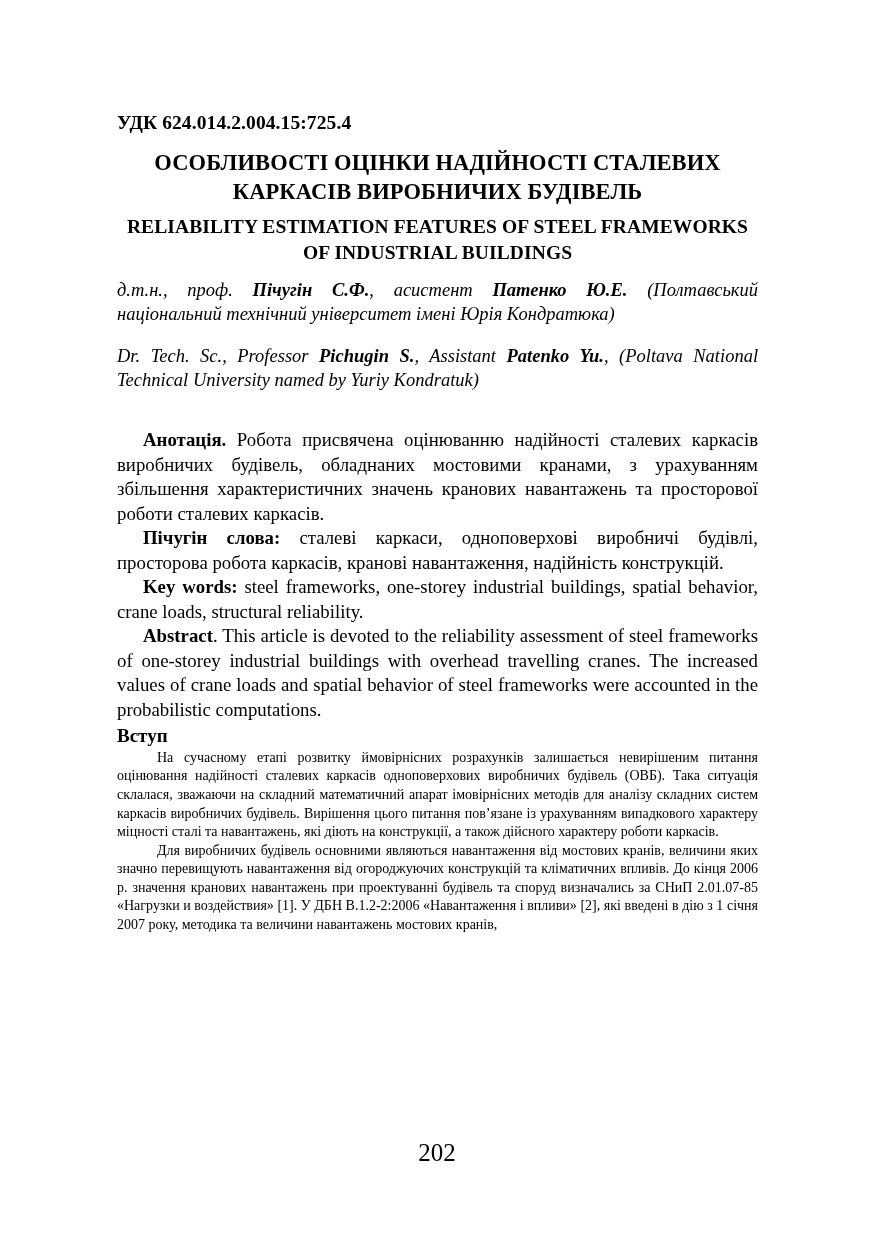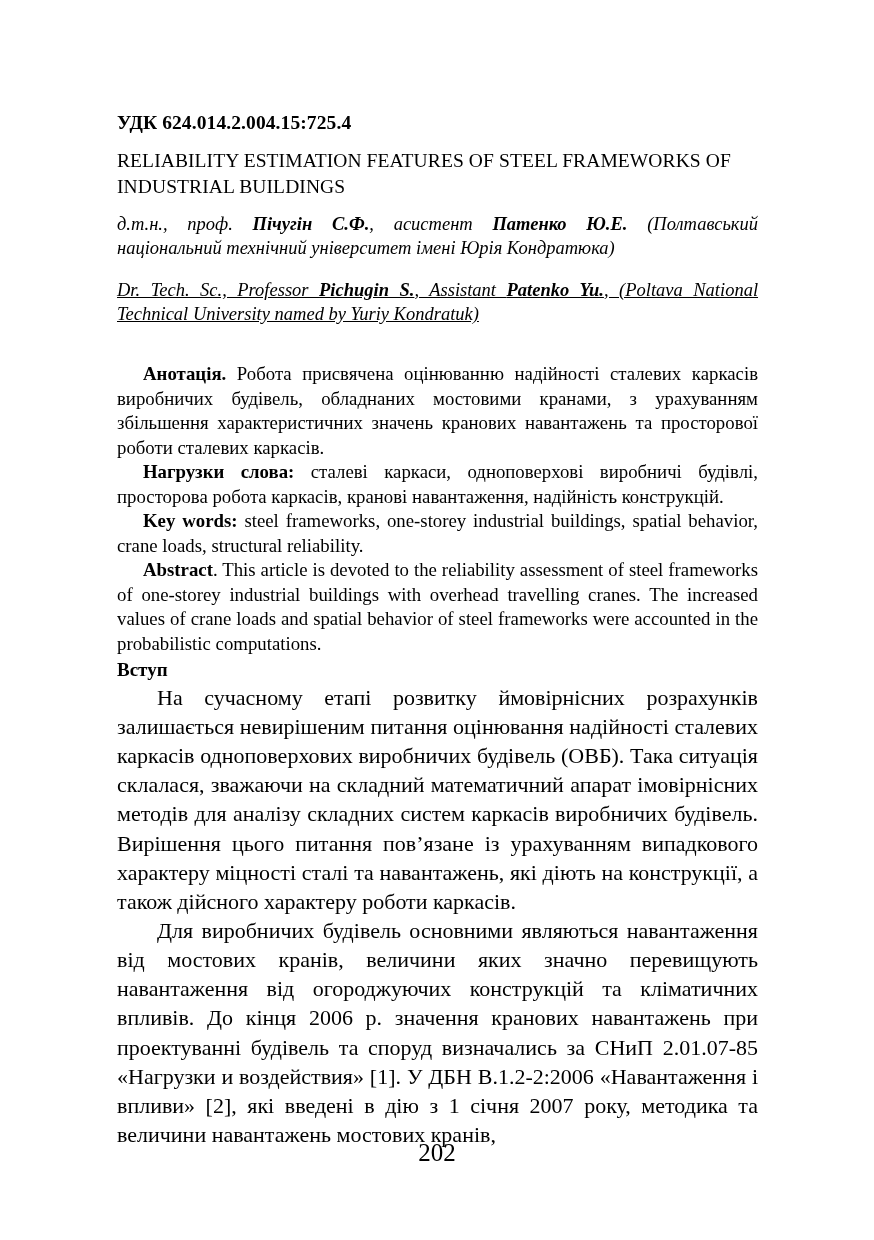--- a/index.html
+++ b/index.html
@@ -45,21 +45,22 @@
   .title-ua {
     font-size: 22.5px;
     font-weight: bold;
     text-align: center;
     line-height: 1.29;
     margin: 0 0 8px 0;
     letter-spacing: 0.1px;
   }
   .title-en {
     font-size: 19.5px;
-    font-weight: normal;
+    font-weight: bold;
+    text-align: center;
     line-height: 1.33;
     margin: 0 0 10px 0;
     letter-spacing: 0.1px;
   }
 
   
   .authors-ua {
     font-size: 18.5px;
     font-style: italic;
     text-align: justify;
@@ -68,21 +69,20 @@
     text-indent: 0;
   }
   .authors-ua .bold { font-weight: bold; }
 
   .authors-en {
     font-size: 18.5px;
     font-style: italic;
     text-align: justify;
     line-height: 1.3;
     margin: 18px 0 0 0;
-    text-decoration: underline;
   }
   .authors-en .bold { font-weight: bold; }
 
   
   .para {
     font-size: 18.8px;
     text-align: justify;
     line-height: 1.305;
     margin: 0;
     text-indent: 26px;
@@ -95,21 +95,21 @@
   .section-heading {
     font-size: 19px;
     font-weight: bold;
     text-align: left;
     margin: 2px 0 0 0;
     line-height: 1.3;
   }
 
   
   .body-para {
-    font-size: 22px;
+    font-size: 14px;
     text-align: justify;
     line-height: 1.325;
     margin: 0;
     text-indent: 40px;
   }
 
   
   .page-number {
     position: absolute;
     left: 0;
@@ -125,39 +125,40 @@
 </style>
 </head>
 <body>
 
 <div class="page">
 
   <div class="content">
 
     <div class="udc">УДК 624.014.2.004.15:725.4</div>
 
+    <h1 class="title-ua">ОСОБЛИВОСТІ ОЦІНКИ НАДІЙНОСТІ СТАЛЕВИХ КАРКАСІВ ВИРОБНИЧИХ БУДІВЕЛЬ</h1>
 
     <h2 class="title-en">RELIABILITY ESTIMATION FEATURES OF STEEL FRAMEWORKS OF INDUSTRIAL BUILDINGS</h2>
 
     <p class="authors-ua">
       <span>д.т.н., проф. </span><span class="bold">Пічугін С.Ф.</span><span>, асистент </span><span class="bold">Патенко Ю.Е.</span><span> (Полтавський національний технічний університет імені Юрія Кондратюка)</span>
     </p>
 
     <p class="authors-en">
       <span>Dr. Tech. Sc., Professor </span><span class="bold">Pichugin S.</span><span>, Assistant </span><span class="bold">Patenko Yu.</span><span>, (Poltava National Technical University named by Yuriy Kondratuk)</span>
     </p>
 
     <div class="abstract-block">
 
       <p class="para">
         <span class="lead">Анотація.</span><span> Робота присвячена оцінюванню надійності сталевих каркасів виробничих будівель, обладнаних мостовими кранами, з урахуванням збільшення характеристичних значень кранових навантажень та просторової роботи сталевих каркасів.</span>
       </p>
 
       <p class="para">
-        <span class="lead">Нагрузки слова:</span><span> сталеві каркаси, одноповерхові виробничі будівлі, просторова робота каркасів, кранові навантаження, надійність конструкцій.</span>
+        <span class="lead">Пічугін слова:</span><span> сталеві каркаси, одноповерхові виробничі будівлі, просторова робота каркасів, кранові навантаження, надійність конструкцій.</span>
       </p>
 
       <p class="para">
         <span class="lead">Key words:</span><span> steel frameworks, one-storey industrial buildings, spatial behavior, crane loads, structural reliability.</span>
       </p>
 
       <p class="para">
         <span class="lead">Abstract</span><span>. This article is devoted to the reliability assessment of steel frameworks of one-storey industrial buildings with overhead travelling cranes. The increased values of crane loads and spatial behavior of steel frameworks were accounted in the probabilistic computations.</span>
       </p>
 

